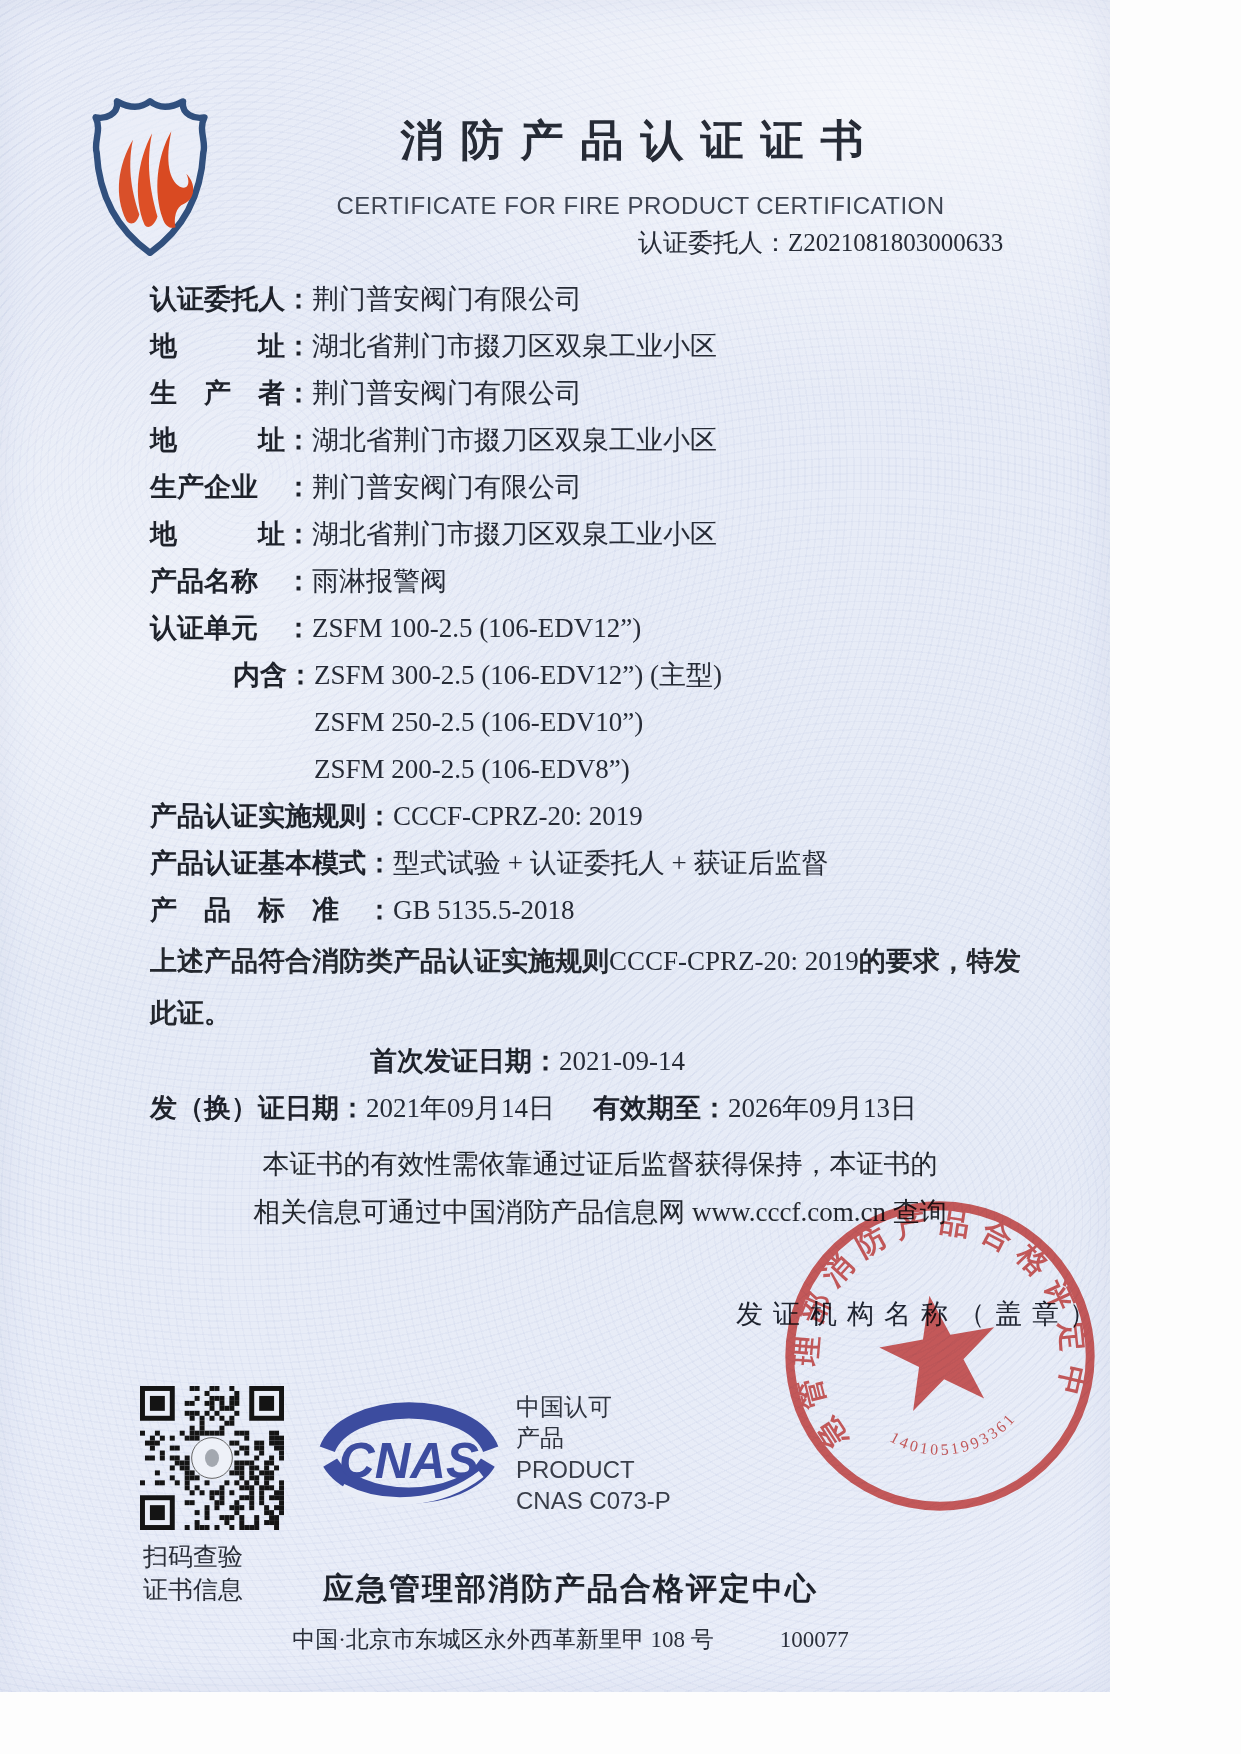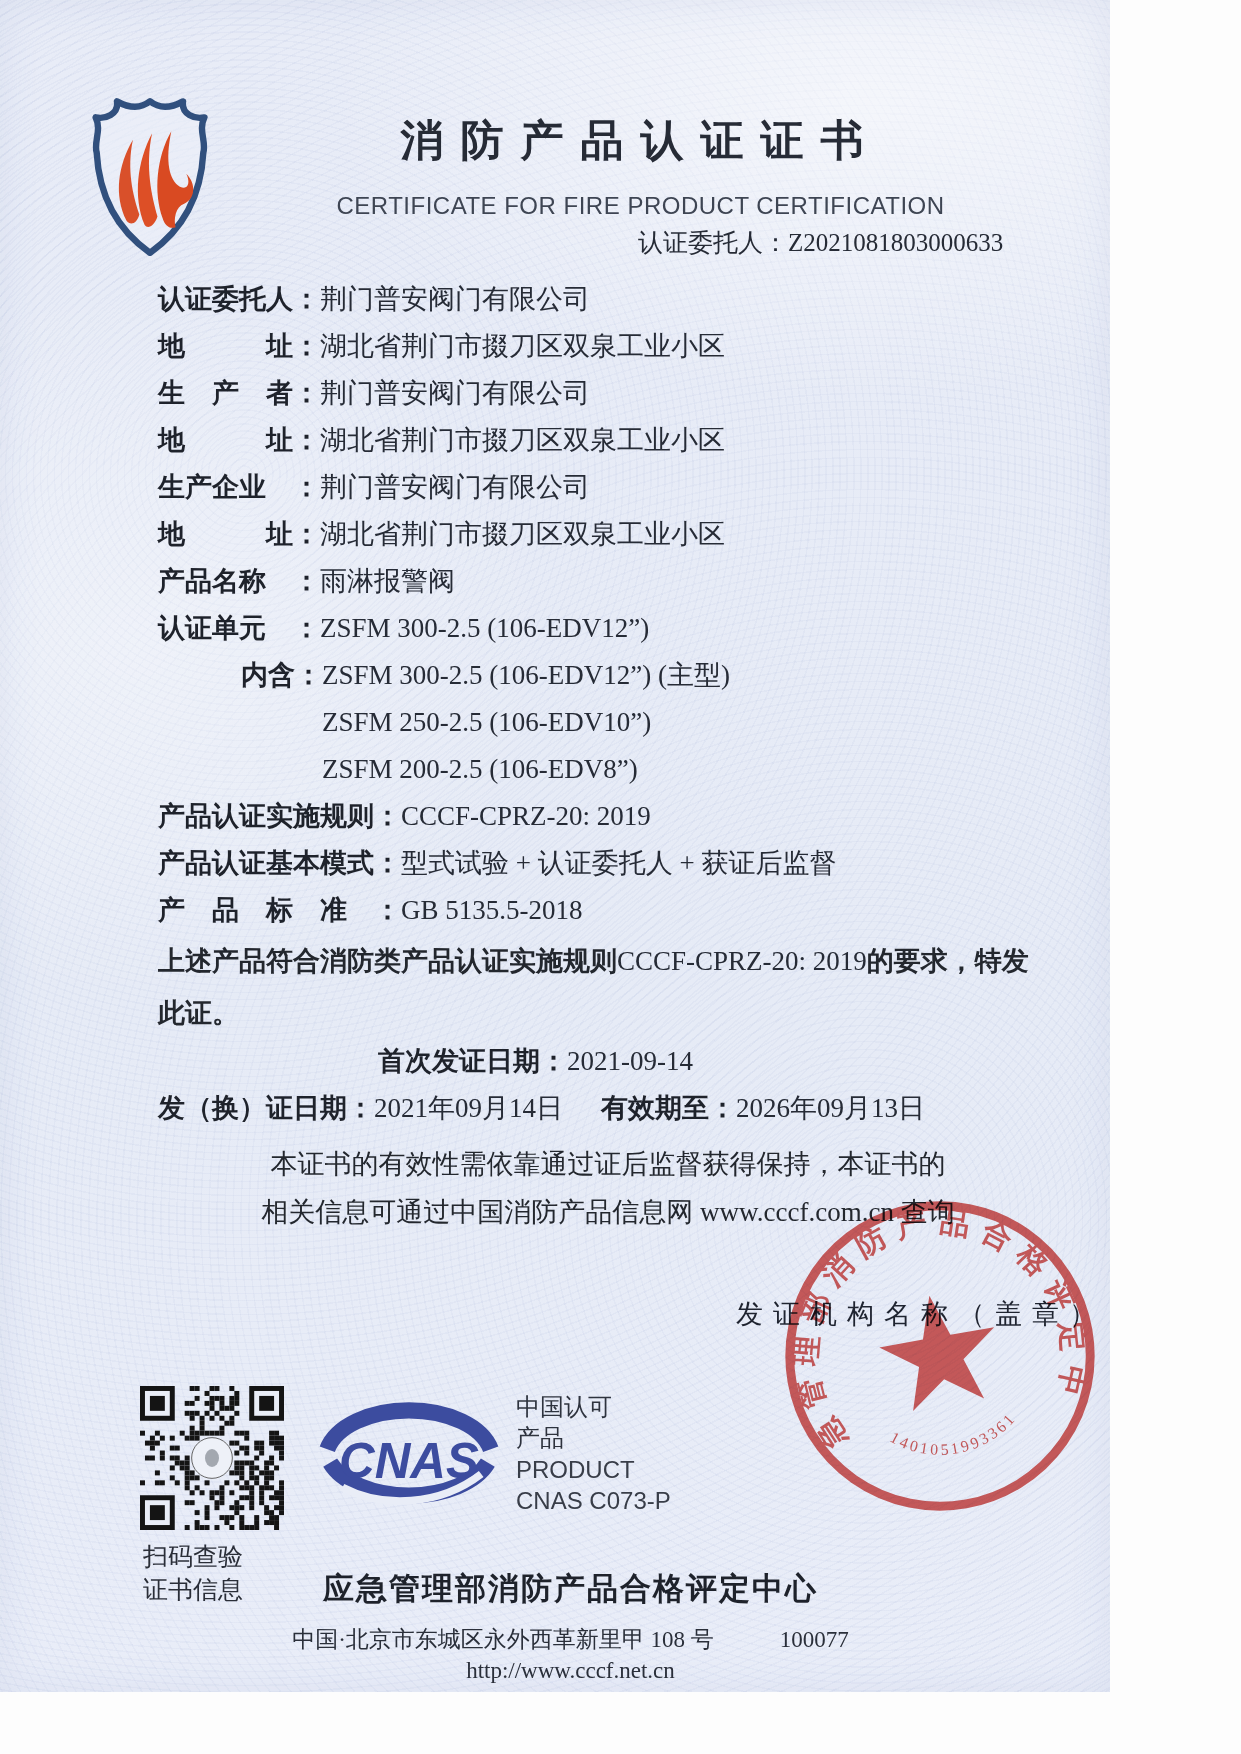--- a/index.html
+++ b/index.html
@@ -14,21 +14,21 @@
       linear-gradient(180deg,#e8ecf7,#e6ebf6 60%,#e9edf8);
     box-shadow:inset 0 0 40px rgba(120,140,190,.12);}
   .logo{position:absolute;left:86px;top:90px;width:128px;height:172px;}
   .hdr{position:absolute;left:0;top:112px;width:1241px;text-align:center;padding-left:40px;box-sizing:border-box;}
   .title-cn{font-family:"Liberation Sans",sans-serif;font-size:43px;font-weight:700;
     letter-spacing:17px;color:#262b36;}
   .title-en{margin-top:22px;font-family:"Liberation Sans",sans-serif;font-size:24px;
     letter-spacing:.5px;color:#3e4553;font-weight:400;}
   .certno{position:absolute;left:638px;top:226px;font-size:25px;color:#262b36;}
   .certno .lab{font-family:"Liberation Sans",sans-serif;font-weight:400;}
-  .bodytext{position:absolute;left:158px;top:276px;width:980px;font-size:27px;line-height:47px;}
+  .bodytext{position:absolute;left:150px;top:276px;width:980px;font-size:27px;line-height:47px;}
   .row{white-space:nowrap;}
   .lbl{font-family:"Liberation Sans",sans-serif;font-weight:700;color:#1e222b;}
   .val{font-weight:400;color:#262b36;}
   .nested-item{padding-left:164px;}
   .inhan .lbl{padding-left:83px;}
   .stmt{margin-top:2px;line-height:50px;}
   .stmt .b{font-family:"Liberation Sans",sans-serif;font-weight:700;}
   .dates1{padding-left:220px;}
   .dates2 .gap{display:inline-block;width:38px;}
   .notice{text-align:center;line-height:48px;margin-top:8px;width:900px;}
@@ -87,21 +87,21 @@
     <div class="row">
       <span class="lbl">生产企业　：</span><span class="val">荆门普安阀门有限公司</span>
     </div>
     <div class="row">
       <span class="lbl">地　　　址：</span><span class="val">湖北省荆门市掇刀区双泉工业小区</span>
     </div>
     <div class="row">
       <span class="lbl">产品名称　：</span><span class="val">雨淋报警阀</span>
     </div>
     <div class="row">
-      <span class="lbl">认证单元　：</span><span class="val">ZSFM 300-2.5 (106-EDV12”)</span>
+      <span class="lbl">认证单元　：</span><span class="val">ZSFM 100-2.5 (106-EDV12”)</span>
     </div>
     <div class="row inhan">
       <span class="lbl">内含：</span><span class="val">ZSFM 300-2.5 (106-EDV12”) (主型)</span>
     </div>
     <div class="row nested-item">
       <span class="val">ZSFM 250-2.5 (106-EDV10”)</span>
     </div>
     <div class="row nested-item">
       <span class="val">ZSFM 200-2.5 (106-EDV8”)</span>
     </div>
@@ -404,15 +404,14 @@
     </text>
     <text font-size="16" fill="currentColor" letter-spacing="3">
       <textPath href="#arcBot" startOffset="50%" text-anchor="middle">1401051993361</textPath>
     </text>
   </svg>
 
   <div class="f-org">应急管理部消防产品合格评定中心</div>
   <div class="f-addr">
     <span>中国·北京市东城区永外西革新里甲 108 号</span><span class="pc">100077</span>
   </div>
-  <div class="f-url">http://www.cccf.net.cn</div>
 
 </div>
 
 </body></html>

